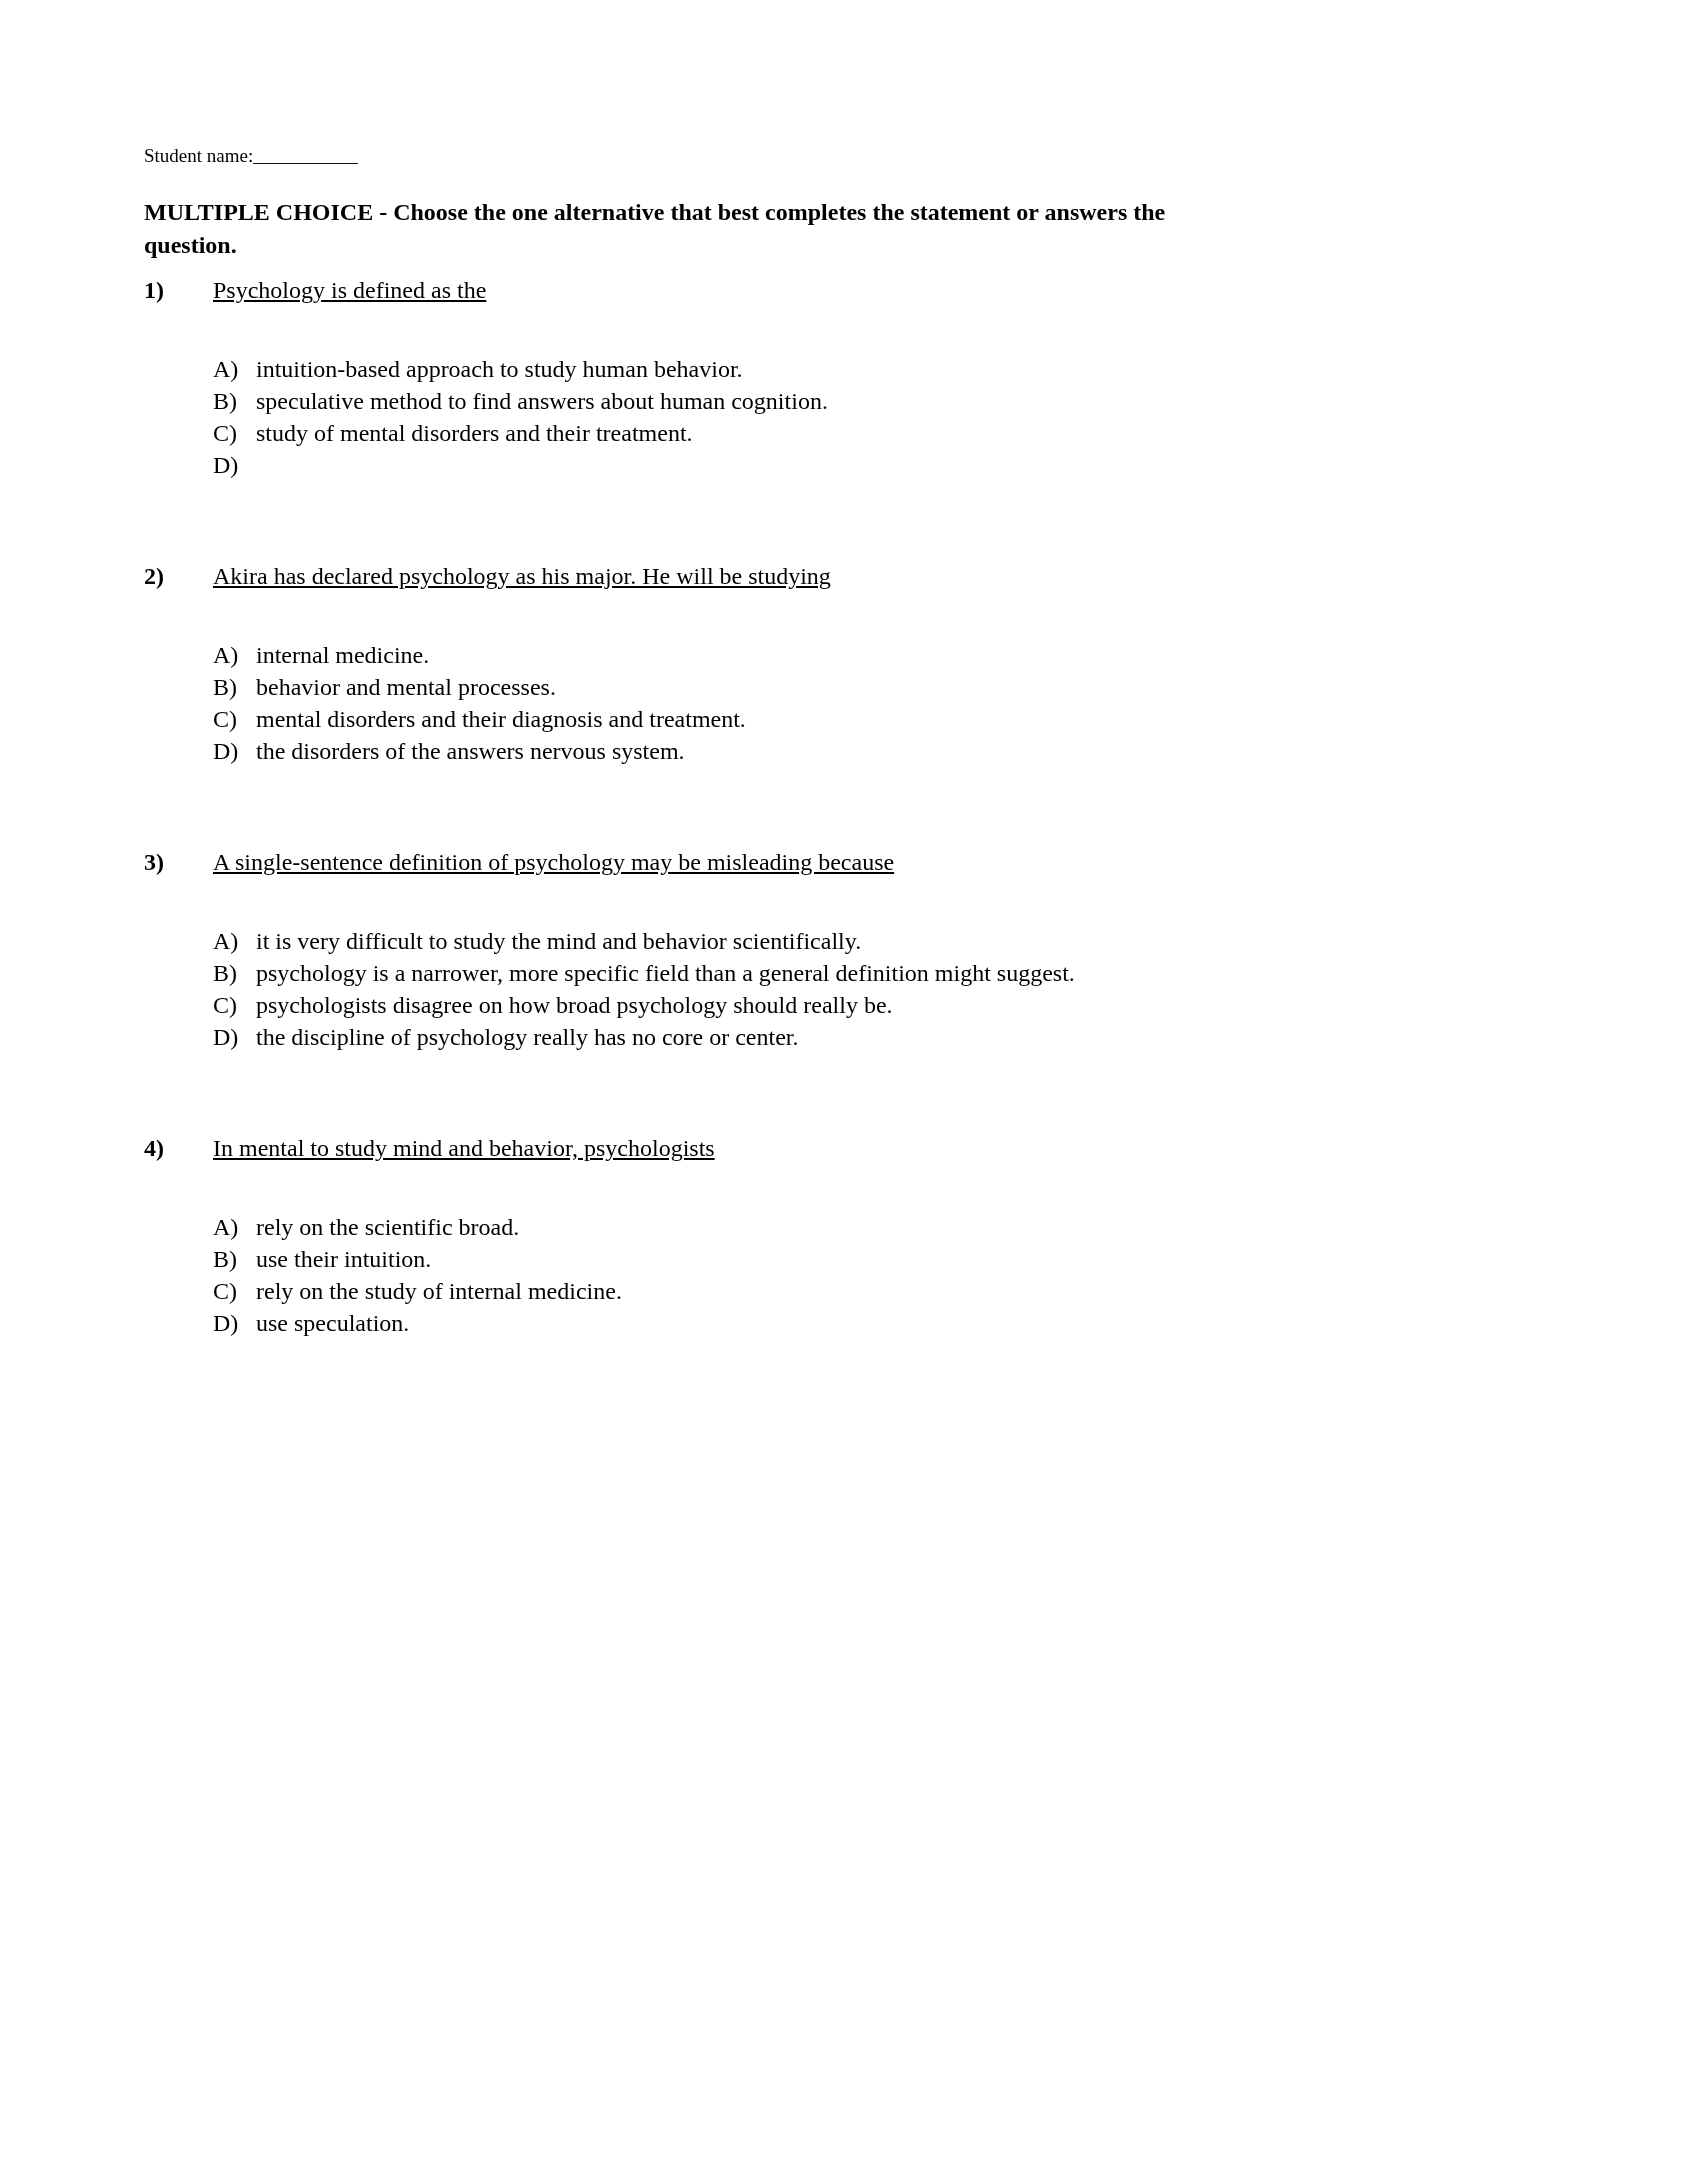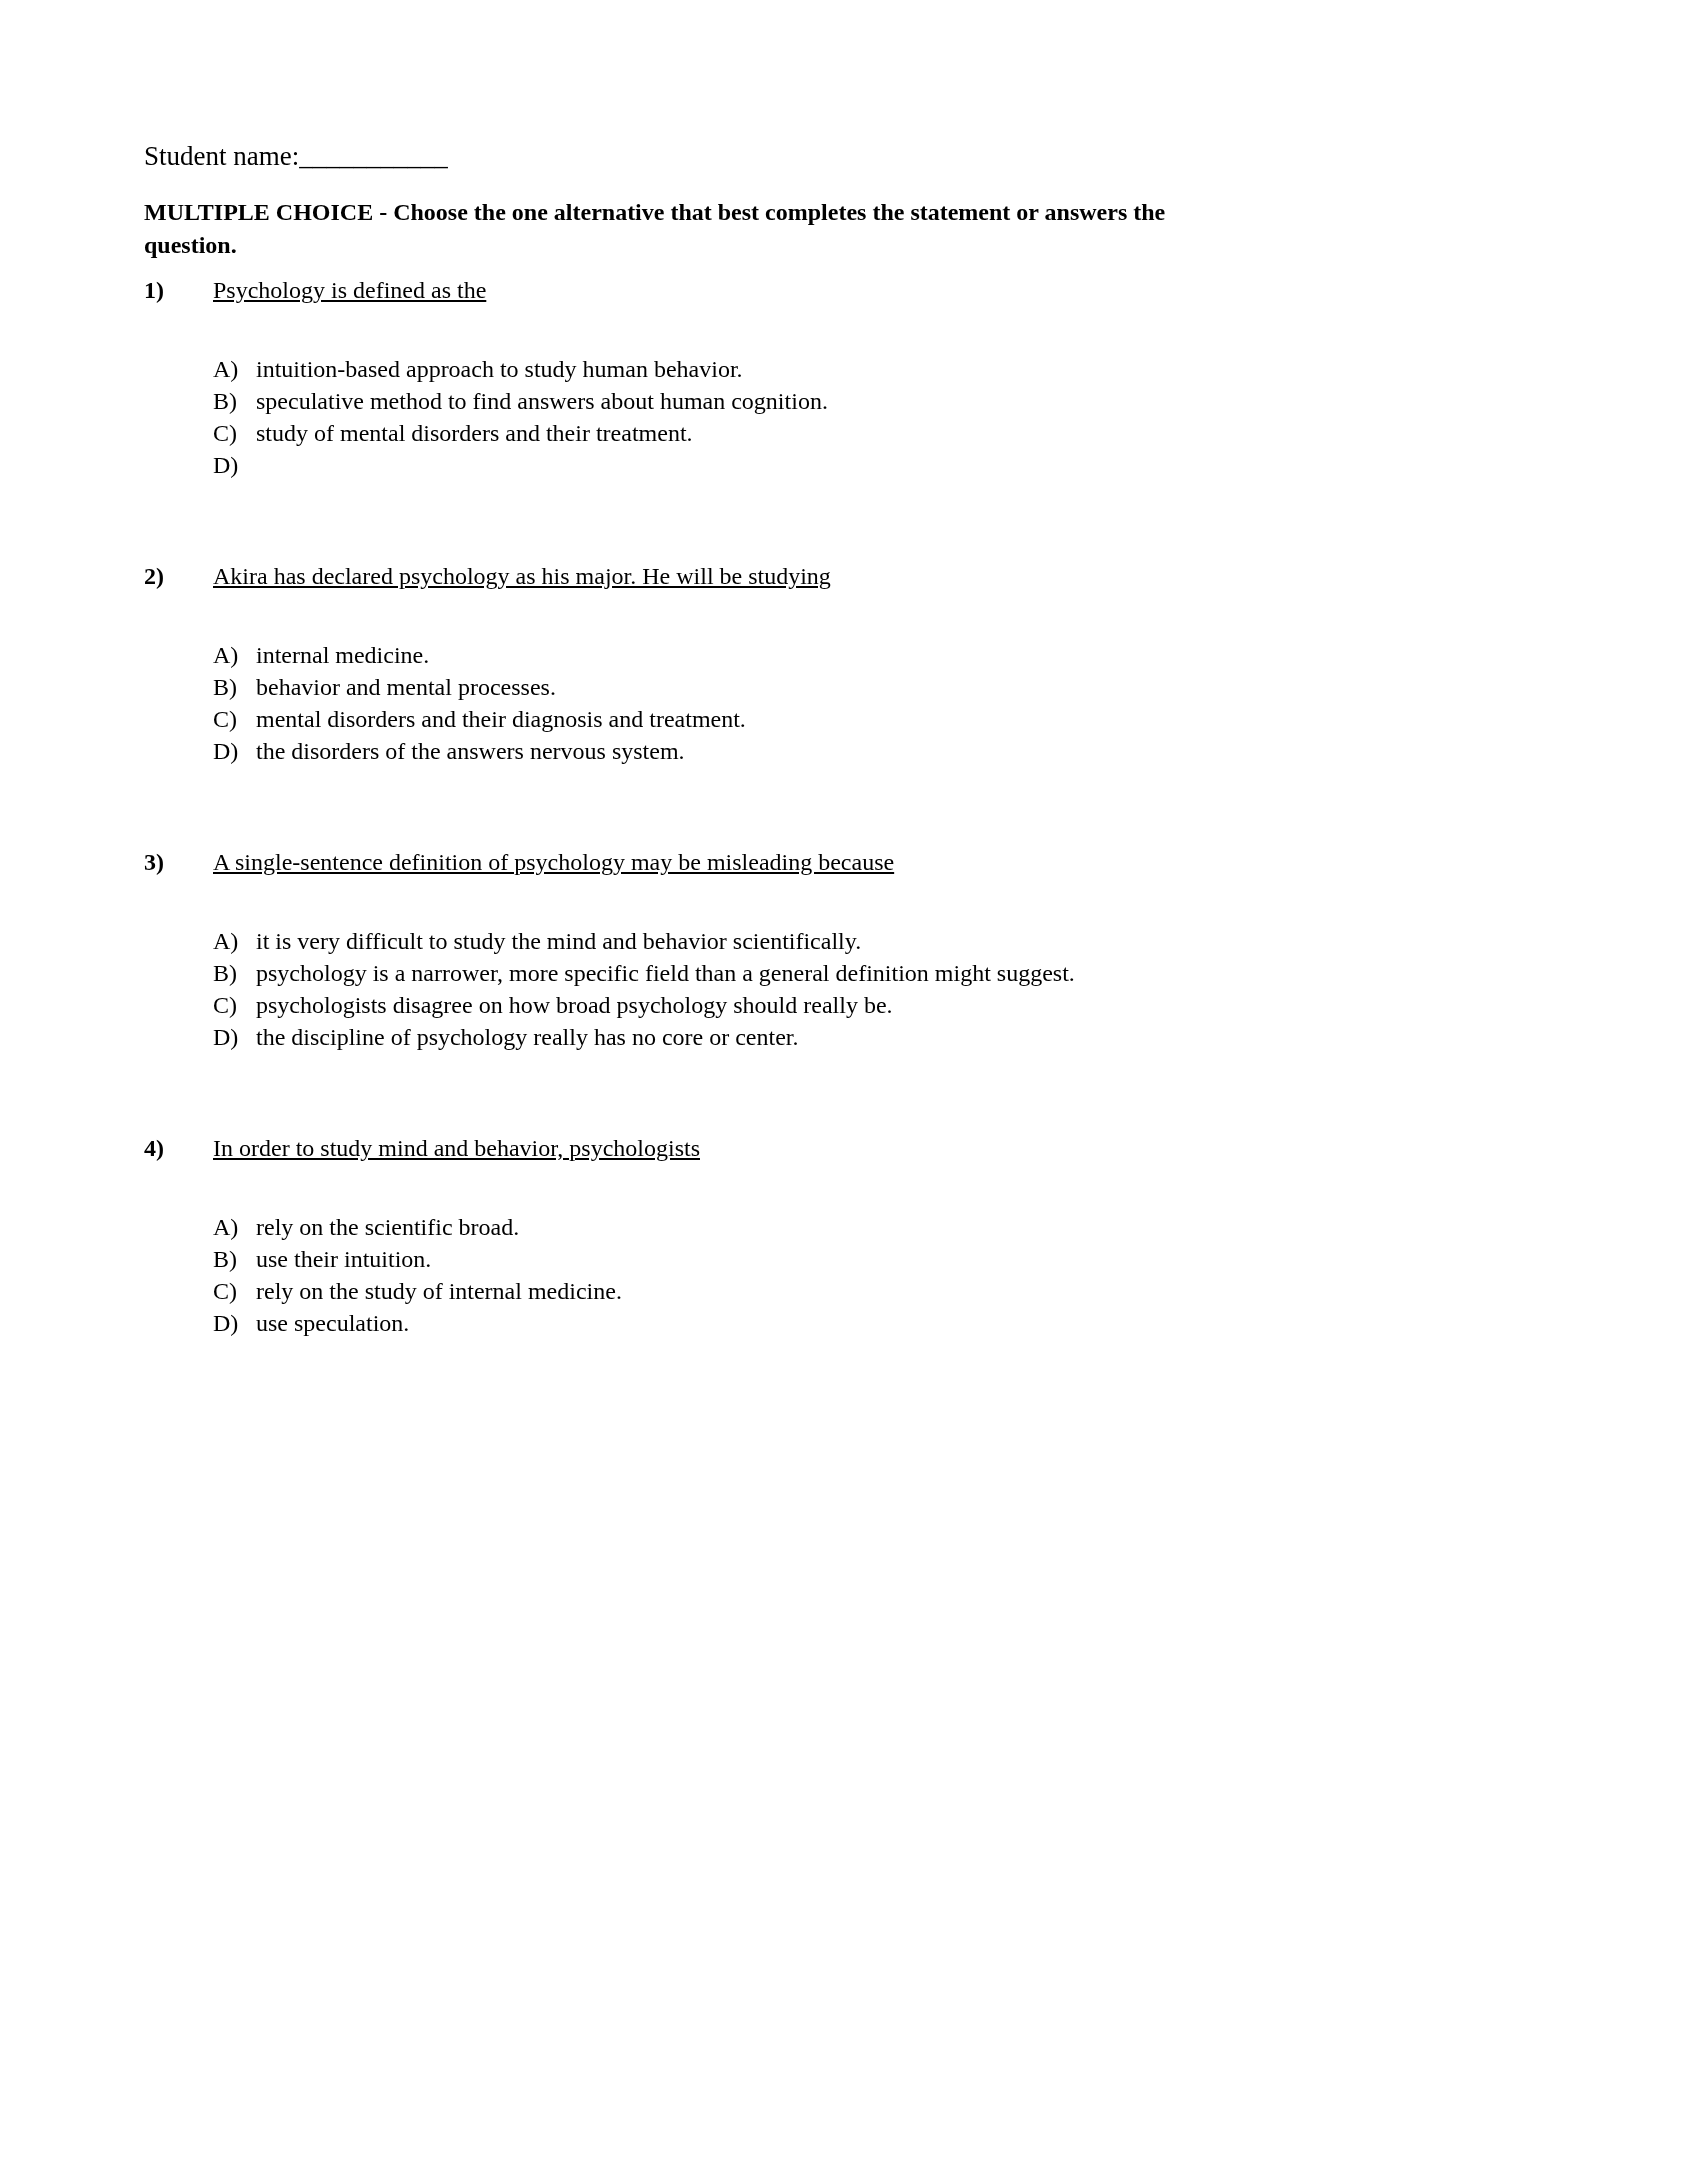--- a/index.html
+++ b/index.html
@@ -12,21 +12,21 @@
     font-size: 24px;
     overflow: hidden;
   }
   .page {
     width: 1683px;
     height: 2178px;
     background: #ffffff;
     padding: 139px 79px 0 144px;
   }
   .student-name-line {
-    font-size: 27px;
+    font-size: 19px;
     line-height: 34px;
     margin-bottom: 23px;
     white-space: nowrap;
   }
   .instructions {
     font-weight: bold;
     line-height: 33px;
     max-width: 1030px;
     margin-bottom: 12px;
   }
@@ -120,21 +120,21 @@
       <div class="option">
         <span class="opt-letter">D)</span>
         <span class="opt-text">the discipline of psychology really has no core or center.</span>
       </div>
     </div>
   </div>
 
   <div class="question">
     <div class="q-header">
       <span class="q-num">4)</span>
-      <span class="q-text">In order to study mind and behavior, psychologists</span>
+      <span class="q-text">In mental to study mind and behavior, psychologists</span>
     </div>
     <div class="options">
       <div class="option">
         <span class="opt-letter">A)</span>
         <span class="opt-text">rely on the scientific broad.</span>
       </div>
       <div class="option">
         <span class="opt-letter">B)</span>
         <span class="opt-text">use their intuition.</span>
       </div>

